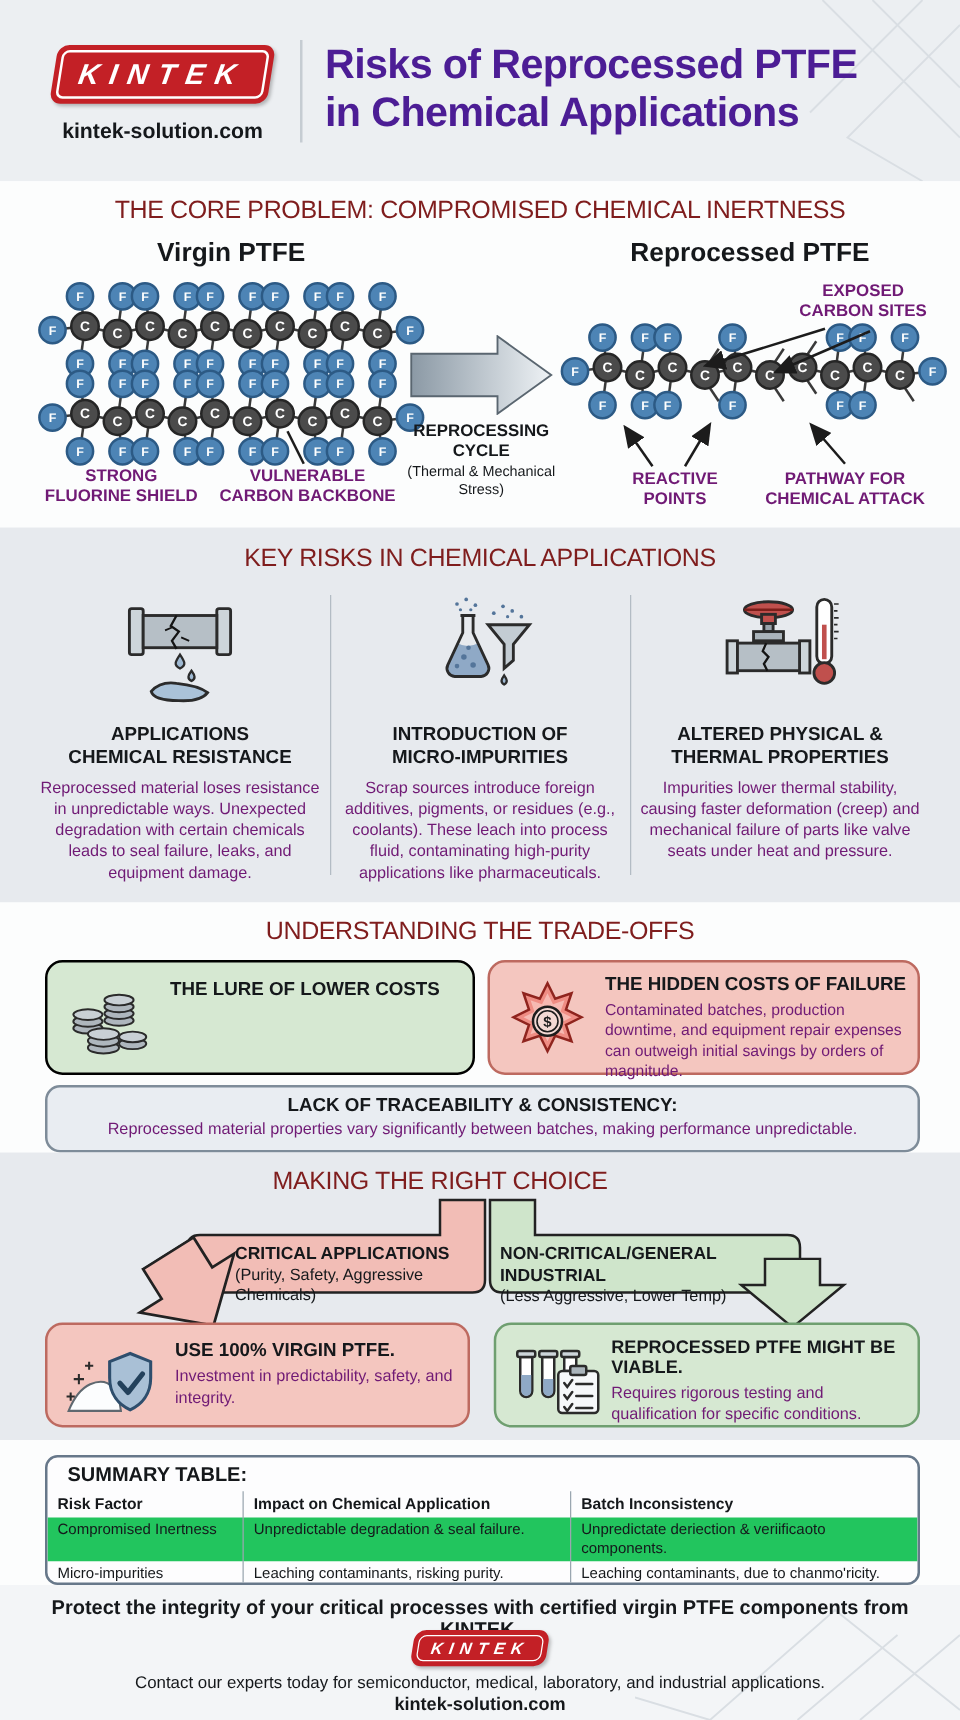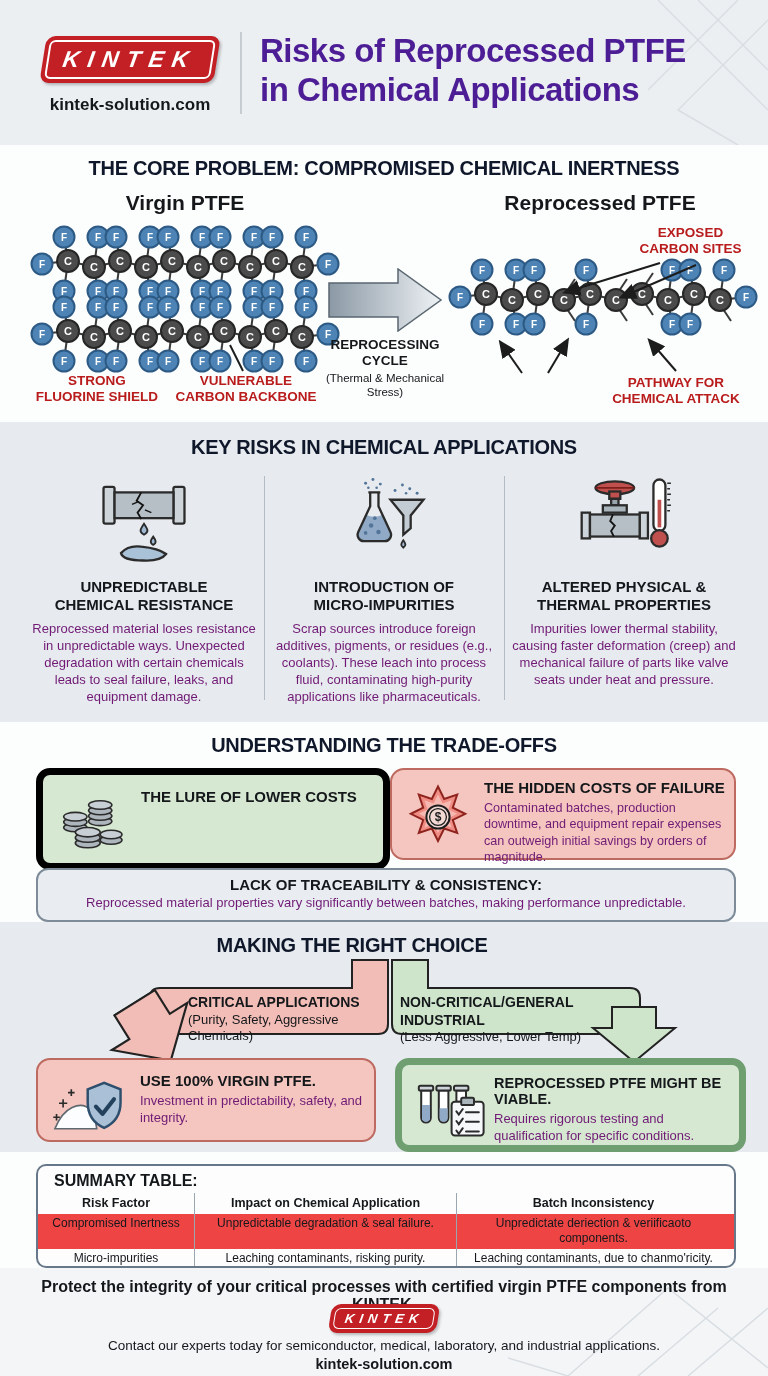--- a/index.html
+++ b/index.html
@@ -4,42 +4,42 @@
 <style>
   html,body{margin:0;padding:0;background:#d7dadd;}
   .page{position:relative;width:768px;height:1376px;margin:0 auto;overflow:hidden;
         font-family:"Liberation Sans",sans-serif;color:#15181b;background:#fff;}
   .abs{position:absolute;}
   .c{text-align:center;}
   .pre{white-space:pre-line;}
   .sec-gray{background:#e8ebee;}
   .sec-white{background:#fcfdfd;}
   h1,h2,h3{margin:0;}
-  .h2{font-weight:700;font-size:20px;letter-spacing:-0.3px;color:#0f172a;}
+  .h2{font-weight:400;font-size:20px;letter-spacing:-0.3px;color:#7f1d1d;}
   .logo-box{display:inline-block;background:#c32026;border-radius:9px;transform:skewX(-9deg);
             padding:4px;box-shadow:2px 2px 3px rgba(0,0,0,.25);}
   .logo-inner{display:block;border:2px solid #fff;border-radius:6px;padding:4px 14px;
               color:#fff;font-weight:800;font-style:italic;letter-spacing:8px;font-size:23px;}
   .logo-small .logo-inner{padding:2px 10px;font-size:13px;letter-spacing:5px;border-width:1.5px;}
-  .mol-label{font-weight:800;font-size:13.5px;line-height:1.18;color:#b91c1c;}
+  .mol-label{font-weight:800;font-size:13.5px;line-height:1.18;color:#701a75;}
   .col-title{font-weight:800;font-size:15px;line-height:1.2;}
   .body-txt{font-size:13px;line-height:1.3;color:#701a75;}
   .card{position:absolute;border-radius:14px;}
-  .card-green{background:#d6e8d2;border:7px solid #000000;}
+  .card-green{background:#d6e8d2;border:2px solid #000000;}
   .card-red{background:#f4c6bf;border:2px solid #bd6a60;}
   .card-gray{background:#e9edf2;border:2px solid #7e8c99;border-radius:12px;}
   .card-title{font-weight:800;font-size:15px;}
   .branch-title{font-weight:800;font-size:14px;}
   .branch-sub{font-size:13px;}
   .tbl{position:absolute;border:2px solid #67788a;border-radius:10px;background:#fdfdfe;overflow:hidden;}
   .trow{display:grid;grid-template-columns:156px 262px 274px;}
-  .tcell{font-size:12px;padding:2.5px 8px;border-left:1px solid #9aa6b0;line-height:1.25;text-align:center;}
+  .tcell{font-size:12px;padding:2.5px 8px;border-left:1px solid #9aa6b0;line-height:1.25;}
   .tcell:first-child{border-left:none;}
   .thead .tcell{font-weight:700;font-size:12.5px;}
-  .shade{background:#ef4444;}
+  .shade{background:#22c55e;}
   .deco{stroke:#d9dee3;stroke-width:1.5;fill:none;}
 </style>
 </head>
 <body>
 
 <div class="page">
 
   <div class="abs sec-gray" style="left:0;top:0;width:768px;height:145px;background:#eceff2;">
     <svg class="abs" style="right:0;top:0;" width="230" height="145">
       <path class="deco" d="M120,0 L230,110 M160,0 L230,70 M230,20 L140,110 L200,145 M200,0 L110,90"></path>
@@ -352,20 +352,22 @@
           <circle cx="194" cy="39" r="11" fill="#4b4b4b" stroke="#262626" stroke-width="2"></circle>
           <text x="194" y="42.8" text-anchor="middle" font-size="11" font-weight="bold" fill="#fff">C</text>
           <circle cx="220" cy="45" r="11" fill="#4b4b4b" stroke="#262626" stroke-width="2"></circle>
           <text x="220" y="48.8" text-anchor="middle" font-size="11" font-weight="bold" fill="#fff">C</text>
           <circle cx="246" cy="39" r="11" fill="#4b4b4b" stroke="#262626" stroke-width="2"></circle>
           <text x="246" y="42.8" text-anchor="middle" font-size="11" font-weight="bold" fill="#fff">C</text>
           <circle cx="272" cy="45" r="11" fill="#4b4b4b" stroke="#262626" stroke-width="2"></circle>
           <text x="272" y="48.8" text-anchor="middle" font-size="11" font-weight="bold" fill="#fff">C</text>
         </svg>
     </div>
+    <div class="abs c mol-label pre" style="left:470px;top:230px;width:140px;">REACTIVE
+POINTS</div>
     <div class="abs c mol-label pre" style="left:592px;top:230px;width:168px;">PATHWAY FOR
 CHEMICAL ATTACK</div>
 
     <svg class="abs" style="left:0;top:0;pointer-events:none;" width="768" height="277">
       <defs>
           <marker id="ah" markerWidth="9" markerHeight="8" refX="7" refY="4" orient="auto">
         <polygon points="0,0 9,4 0,8" fill="#1c1c1c"></polygon>
           </marker>
         </defs>
       <g stroke="#1c1c1c" stroke-width="2" fill="none">
@@ -390,21 +392,21 @@
           <path d="M25,86 q8,-9 22,-7 q19,2 27,8 q-6,8 -25,7 q-22,0 -24,-8z" fill="#aac2d8"></path>
           <rect x="6" y="14" width="12" height="40" rx="2" fill="#cdd5da"></rect>
           <rect x="82" y="14" width="12" height="40" rx="2" fill="#cdd5da"></rect>
           <rect x="18" y="20" width="64" height="28" fill="#b6bfc6"></rect>
           <path d="M47,20 l-5,9 7,5 -6,8 4,7" fill="none" stroke="#141414" stroke-width="2"></path>
           <path d="M44,30 l-7,3 M51,39 l7,3" fill="none" stroke="#141414" stroke-width="1.6"></path>
           <path d="M50,54 c4,6 6,9 0,12 c-6,-3 -4,-6 0,-12z" fill="#9fb9d2" stroke-width="2"></path>
           <path d="M60,68 c3,4 4,7 0,9 c-4,-2 -3,-5 0,-9z" fill="#9fb9d2" stroke-width="2"></path>
         </g>
       </svg>
-      <h3 class="col-title pre" style="margin-top:8px;">UNPREDICTABLE
+      <h3 class="col-title pre" style="margin-top:8px;">APPLICATIONS
 CHEMICAL RESISTANCE</h3>
       <p class="body-txt" style="margin:7px 4px 0;">Reprocessed material loses resistance in unpredictable ways. Unexpected degradation with certain chemicals leads to seal failure, leaks, and equipment damage.</p>
     </div>
 
     <div class="abs c" style="left:264px;top:52px;width:240px;">
       <svg width="96" height="92" viewBox="0 0 100 100">
         <g stroke="#2b2b2b" stroke-width="2.5" fill="none">
           <path d="M30,44 L22,63 a7,7 0 0 0 6,10 h23 a7,7 0 0 0 6,-10 L49,44 q-10,5 -19,0z" fill="#8fa9c6" stroke="none"></path>
           <path d="M33,20 h13 M35,20 v15 L22,63 a7,7 0 0 0 6,10 h23 a7,7 0 0 0 6,-10 L44,35 V20"></path>
           <g fill="#54759a" stroke="none">

